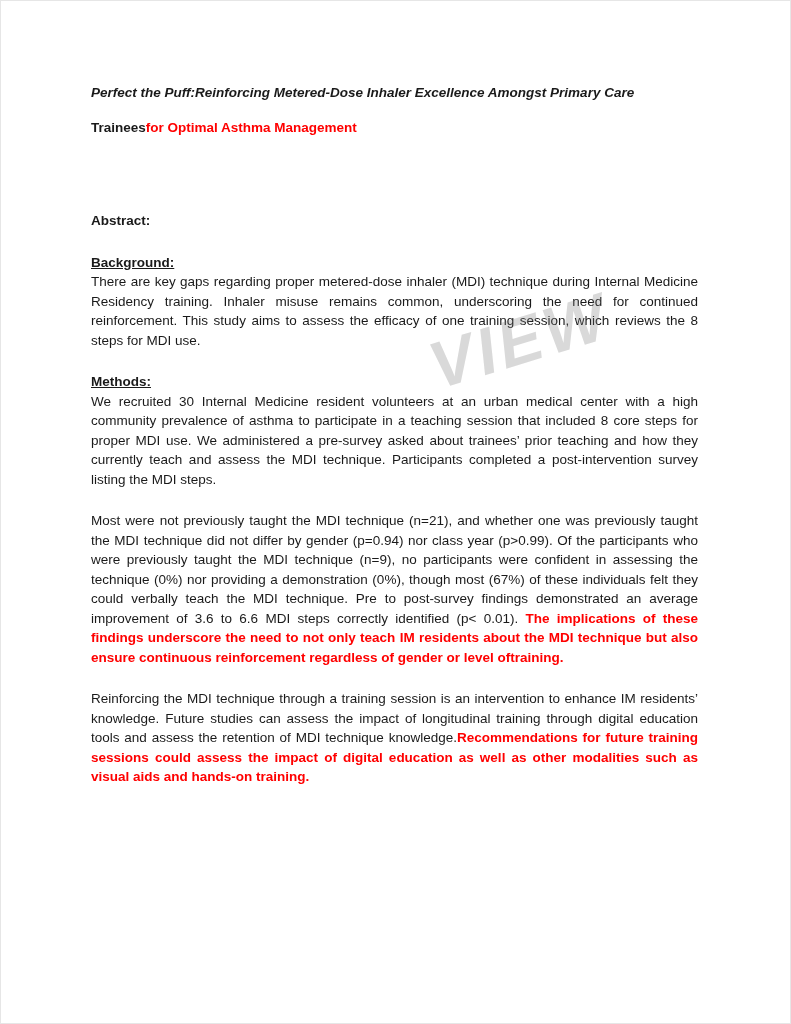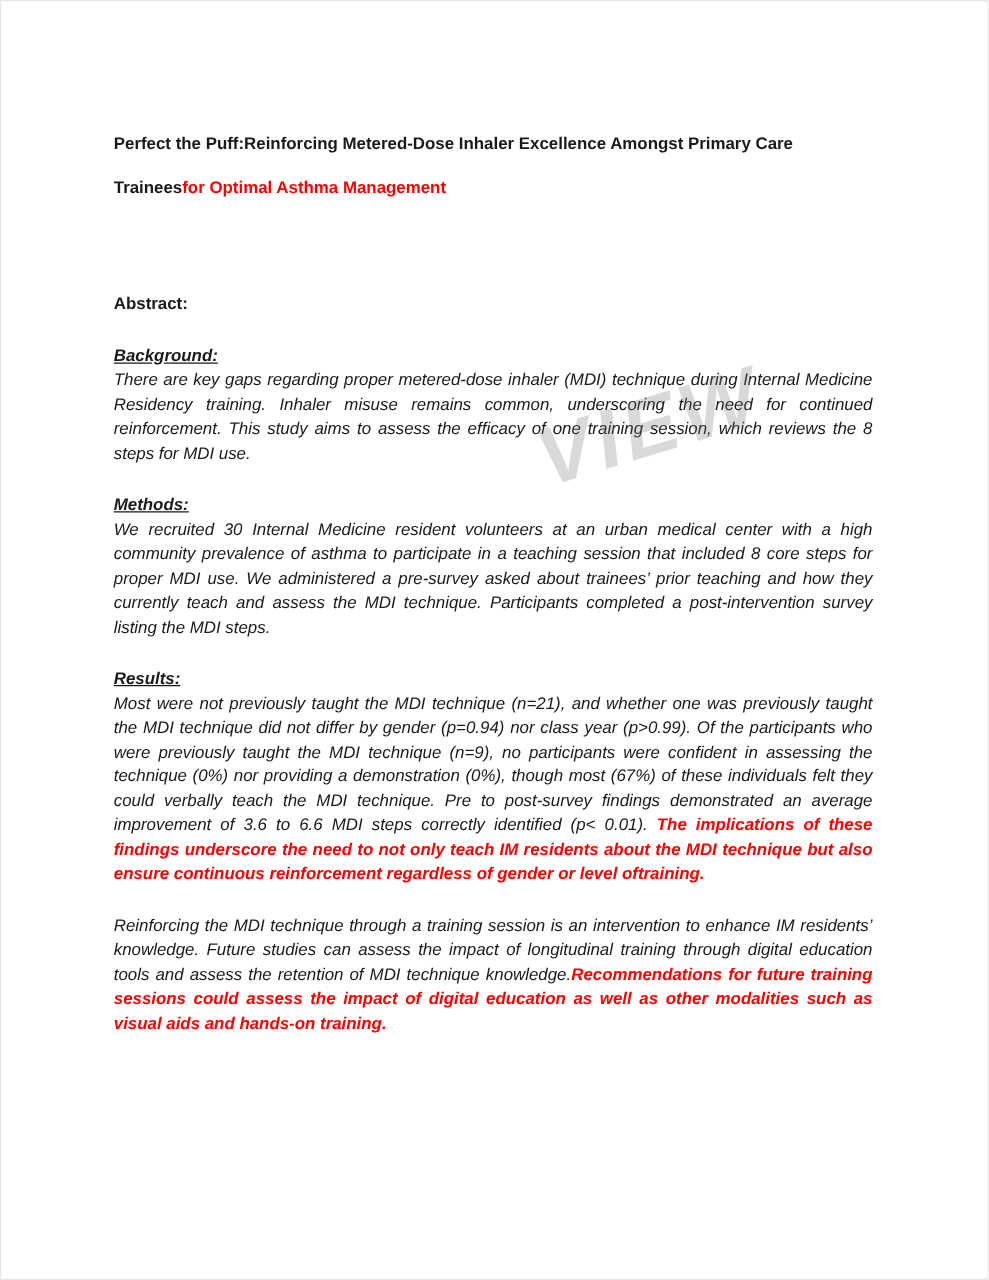--- a/index.html
+++ b/index.html
@@ -20,34 +20,34 @@
     font-size: 13.5px;
     line-height: 19.5px;
     color: #1a1a1a;
     overflow: hidden;
   }
   .article-type {
     margin-top: 108px;
     font-weight: bold;
   }
   .title-line1 {
-    margin-top: 104px;
+    margin-top: 82px;
     font-weight: bold;
+    font-style: italic;
   }
   .title-line2 {
     margin-top: 15px;
     font-weight: bold;
   }
   .abstract-label {
     margin-top: 74px;
     font-weight: bold;
   }
   .section {
     margin-top: 22px;
-    font-style: italic;
   }
   .section-heading {
     font-weight: bold;
     text-decoration: underline;
   }
   .section-body {
     margin: 0;
     text-align: justify;
   }
   .highlight {
@@ -94,21 +94,20 @@
     <div class="section-heading">Background:</div>
     <p class="section-body"><span>There are key gaps regarding proper metered-dose inhaler (MDI) technique during Internal Medicine Residency training. Inhaler misuse remains common, underscoring the need for continued reinforcement. This study aims to assess the efficacy of one training session, which reviews the 8 steps for MDI use.</span><span class="highlight"></span></p>
   </div>
 
   <div class="section">
     <div class="section-heading">Methods:</div>
     <p class="section-body"><span>We recruited 30 Internal Medicine resident volunteers at an urban medical center with a high community prevalence of asthma to participate in a teaching session that included 8 core steps for proper MDI use. We administered a pre-survey asked about trainees’ prior teaching and how they currently teach and assess the MDI technique. Participants completed a post-intervention survey listing the MDI steps.</span><span class="highlight"></span></p>
   </div>
 
   <div class="section">
-    <div class="section-heading">Results:</div>
     <p class="section-body"><span>Most were not previously taught the MDI technique (n=21), and whether one was previously taught the MDI technique did not differ by gender (p=0.94) nor class year (p&gt;0.99). Of the participants who were previously taught the MDI technique (n=9), no participants were confident in assessing the technique (0%) nor providing a demonstration (0%), though most (67%) of these individuals felt they could verbally teach the MDI technique. Pre to post-survey findings demonstrated an average improvement of 3.6 to 6.6 MDI steps correctly identified (p&lt; 0.01).</span><span class="highlight"> The implications of these findings underscore the need to not only teach IM residents about the MDI technique but also ensure continuous reinforcement regardless of gender or level oftraining.</span></p>
   </div>
 
   <div class="section">
     <p class="section-body"><span>Reinforcing the MDI technique through a training session is an intervention to enhance IM residents’ knowledge. Future studies can assess the impact of longitudinal training through digital education tools and assess the retention of MDI technique knowledge.</span><span class="highlight">Recommendations for future training sessions could assess the impact of digital education as well as other modalities such as visual aids and hands-on training.</span></p>
   </div>
 
 </div>
 
 </body></html>

